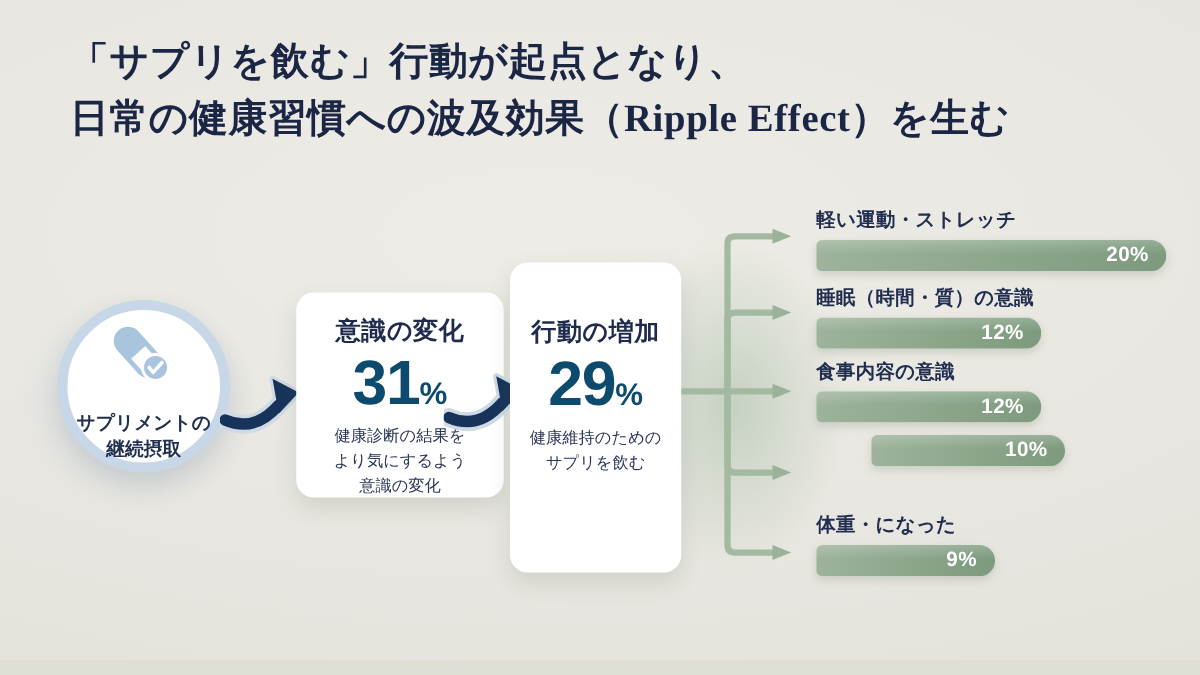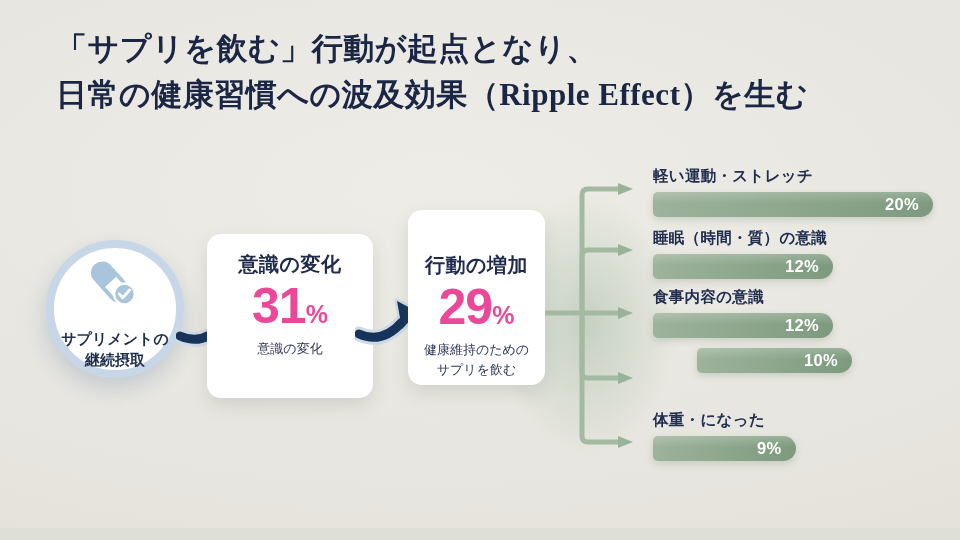--- a/index.html
+++ b/index.html
@@ -33,24 +33,24 @@
   .swoosh{position:absolute;width:64px;height:62px;}
   .swoosh-1{left:176px;top:286px;}
   .swoosh-2{left:355px;top:284px;}
 
   
   .card{
     position:absolute;background:#ffffff;border-radius:14px;
     box-shadow:0 8px 18px rgba(90,100,90,.16);
     text-align:center;box-sizing:border-box;
   }
-  .card-1{left:207px;top:234px;width:166px;height:164px;padding-top:17px;}
-  .card-2{left:408px;top:210px;width:137px;height:175px;padding-top:42px;}
+  .card-1{left:237px;top:234px;width:166px;height:164px;padding-top:17px;}
+  .card-2{left:408px;top:210px;width:137px;height:248px;padding-top:42px;}
   .card-title{font-weight:700;font-size:20px;color:#1f2b4d;letter-spacing:.5px;}
-  .card-number{margin-top:2px;color:#ec4899;font-weight:700;line-height:1.05;}
+  .card-number{margin-top:2px;color:#0c4a6e;font-weight:700;line-height:1.05;}
   .card-number .num{font-size:50px;letter-spacing:-1px;}
   .card-number .unit{font-size:25px;}
   .card-desc{margin-top:6px;font-size:13px;line-height:1.55;color:#2a3556;font-weight:500;}
 
   
   .connector{position:absolute;left:545px;top:180px;width:92px;height:278px;}
 
   
   .bar-row{position:absolute;left:653px;width:300px;}
   .bar-label{font-weight:700;font-size:15.5px;color:#222e50;letter-spacing:.3px;margin-bottom:5px;}
@@ -98,20 +98,22 @@
     <path d="M4,50 C20,57 34,53 47,38" stroke="#17335a" stroke-width="9" fill="none" stroke-linecap="round"></path>
     <polygon points="42,17 63,28 47,45" fill="#17335a"></polygon>
   </svg>
 
   <div class="card card-1">
     <div class="card-title">意識の変化</div>
     <div class="card-number">
       <span class="num">31</span><span class="unit">%</span>
     </div>
     <div class="card-desc">
+      <div>健康診断の結果を</div>
+      <div>より気にするよう</div>
       <div>意識の変化</div>
     </div>
   </div>
 
   <svg class="swoosh swoosh-2" viewBox="0 0 64 62">
     <path d="M4,50 C20,57 34,53 47,38" stroke="#cfdae4" stroke-width="15" fill="none" stroke-linecap="round"></path>
     <polygon points="42,17 63,28 47,45" fill="#17335a" stroke="#cfdae4" stroke-width="5" stroke-linejoin="round"></polygon>
     <path d="M4,50 C20,57 34,53 47,38" stroke="#17335a" stroke-width="9" fill="none" stroke-linecap="round"></path>
     <polygon points="42,17 63,28 47,45" fill="#17335a"></polygon>
   </svg>

